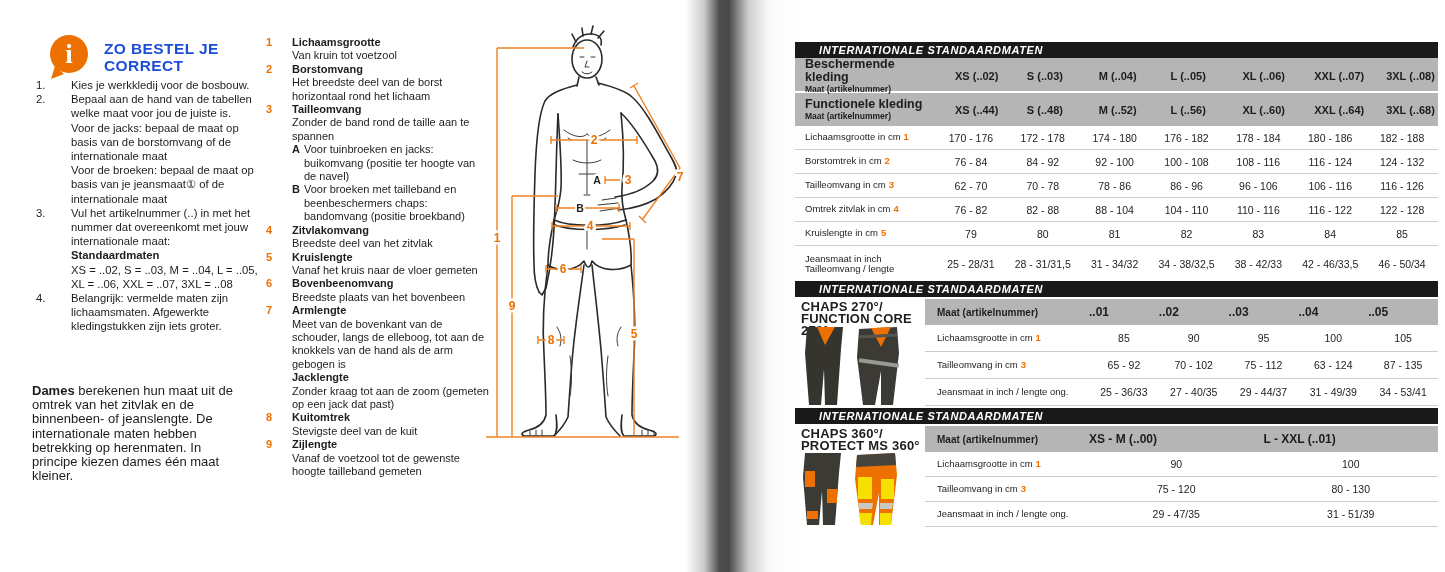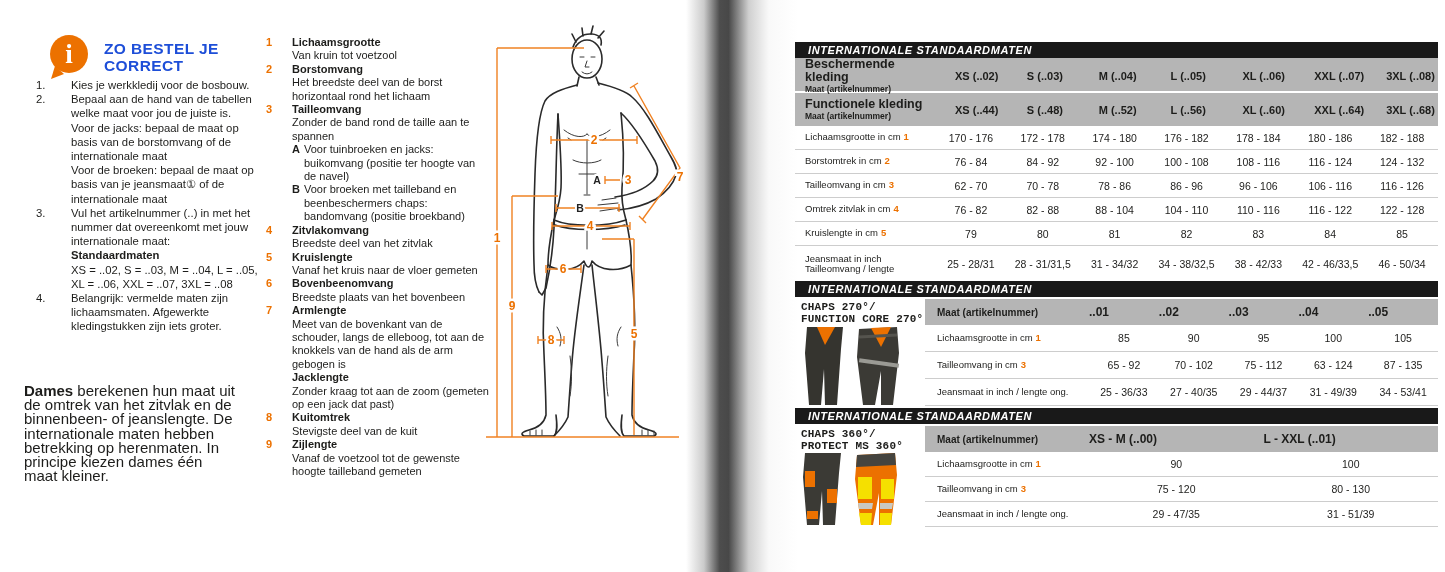--- a/index.html
+++ b/index.html
@@ -10,21 +10,21 @@
   .left-page { position: absolute; left: 0; top: 0; width: 690px; height: 572px; }
   .intro { position: absolute; left: 46px; top: 34px; display: flex; gap: 14px; align-items: flex-start; }
   .intro-title { font-size: 15.5px; font-weight: 800; letter-spacing: .4px; line-height: 17px; margin-top: 6px; }
   .orange { color: #1d4ed8; }
 
   #steps { position: absolute; left: 36px; top: 78px; width: 225px; font-size: 11.3px; line-height: 14.2px; }
   .step { display: flex; }
   .step-num { width: 35px; flex: 0 0 35px; }
   .step-line.b { font-weight: bold; }
 
-  #dames { position: absolute; left: 24px; top: 384px; width: 215px; font-size: 15px; line-height: 14.2px; }
+  #dames { position: absolute; left: 32px; top: 384px; width: 215px; font-size: 13px; line-height: 14.2px; }
   #dames b { font-weight: bold; }
 
   #measures { position: absolute; left: 266px; top: 36px; width: 224px; font-size: 11px; line-height: 13.4px; }
   .m-item { display: flex; }
   .m-num { width: 26px; flex: 0 0 26px; color: #EC7100; font-weight: bold; }
   .m-term { font-weight: bold; }
   .m-sub { display: flex; }
   .m-sub-letter { font-weight: bold; width: 12px; flex: 0 0 12px; }
 
   #figure { position: absolute; left: 484px; top: 22px; }
@@ -39,39 +39,39 @@
   
   .spine { position: absolute; left: 686px; top: 0; width: 112px; height: 572px;
     background: linear-gradient(90deg,
       rgba(255,255,255,0) 0%, rgba(140,140,140,.45) 16%, rgba(58,58,58,.9) 30%,
       rgba(52,52,52,.9) 38%, rgba(150,150,150,.45) 56%, rgba(225,225,225,.2) 74%, rgba(255,255,255,0) 100%); }
 
   
   .right-page { position: absolute; left: 795px; top: 0; width: 643px; height: 572px; }
   .band { position: absolute; left: 0; width: 643px; height: 16px; background: #191919; color: #fff;
           font-size: 11px; font-weight: 800; font-style: italic; letter-spacing: .6px;
-          display: flex; align-items: center; padding-left: 13px; }
+          display: flex; align-items: center; padding-left: 24px; }
   #band1 { top: 42px; } #band2 { top: 281px; } #band3 { top: 408px; }
 
   #t1-header { position: absolute; left: 0; top: 58px; width: 643px; }
   .t1-hrow { display: grid; grid-template-columns: 140px repeat(7, 1fr); background: #b5b5b5; height: 33px; align-items: center; gap: 20px; }
   .hsep { height: 2px; background: #fff; margin-left: 140px; }
   .t1-hlabel { padding-left: 10px; }
   .t1-hlabel-top { font-size: 12.5px; font-weight: bold; line-height: 13px; }
   .t1-hlabel-sub { font-size: 8.5px; font-weight: bold; }
   .hcol { font-size: 11px; font-weight: bold; text-align: left; }
 
   #t1-rows { position: absolute; left: 0; top: 126px; width: 643px; }
   .t1-row { display: grid; grid-template-columns: 140px repeat(7, 1fr); align-items: center; height: 24px; border-bottom: 1px solid #cdcdcd; }
   .t1-row.tall { height: 37px; }
   .rlabel { padding-left: 10px; font-size: 9.5px; line-height: 10.5px; }
   .ref { color: #EC7100; font-weight: bold; margin-left: 3px; }
   .cell { font-size: 10.5px; text-align: center; }
 
-  .prod-title { position: absolute; left: 6px; width: 130px; font-size: 11px; font-weight: 800; line-height: 12px; letter-spacing: .2px; font-family: Liberation Mono, monospace; }
+  .prod-title { position: absolute; left: 6px; width: 130px; font-size: 13px; font-weight: 800; line-height: 12px; letter-spacing: .2px; }
   #t2-title { top: 301px; } #t3-title { top: 428px; }
   .prod-img { position: absolute; left: 2px; }
   #t2-img { top: 323px; } #t3-img { top: 449px; }
 
   .pgrid { position: absolute; left: 130px; width: 513px; }
   #t2-grid { top: 299px; } #t3-grid { top: 426px; }
   .phead { display: grid; align-items: center; background: #b5b5b5; height: 26px; }
   .phead .plabel { padding-left: 12px; font-size: 10px; font-weight: bold; }
   .phead .hcol { font-size: 12px; }
   .prow { display: grid; align-items: center; border-bottom: 1px solid #cdcdcd; }

